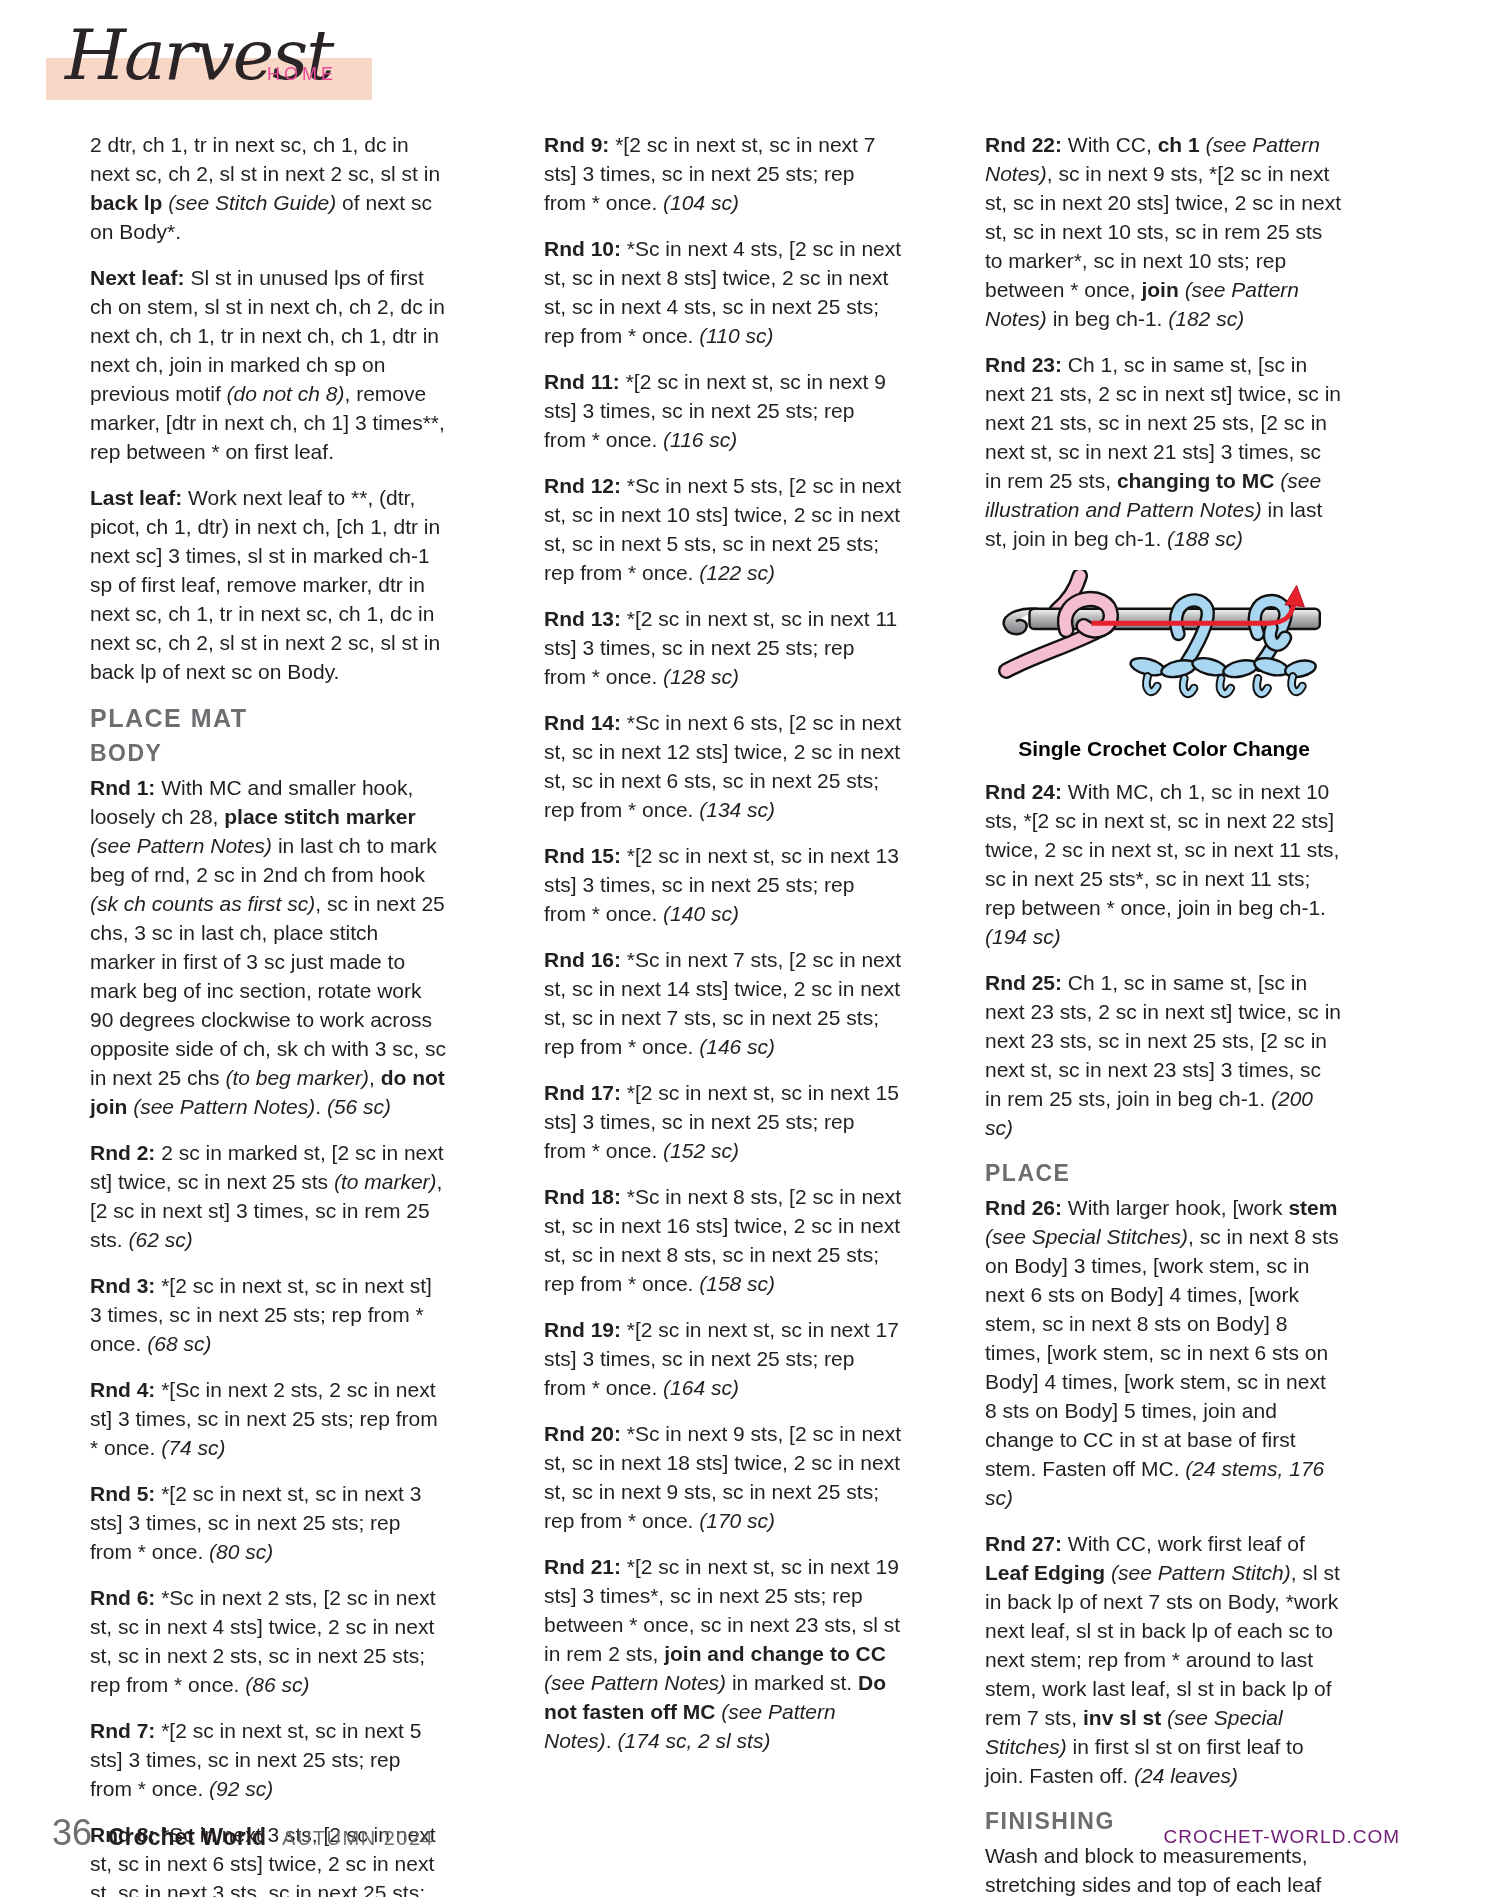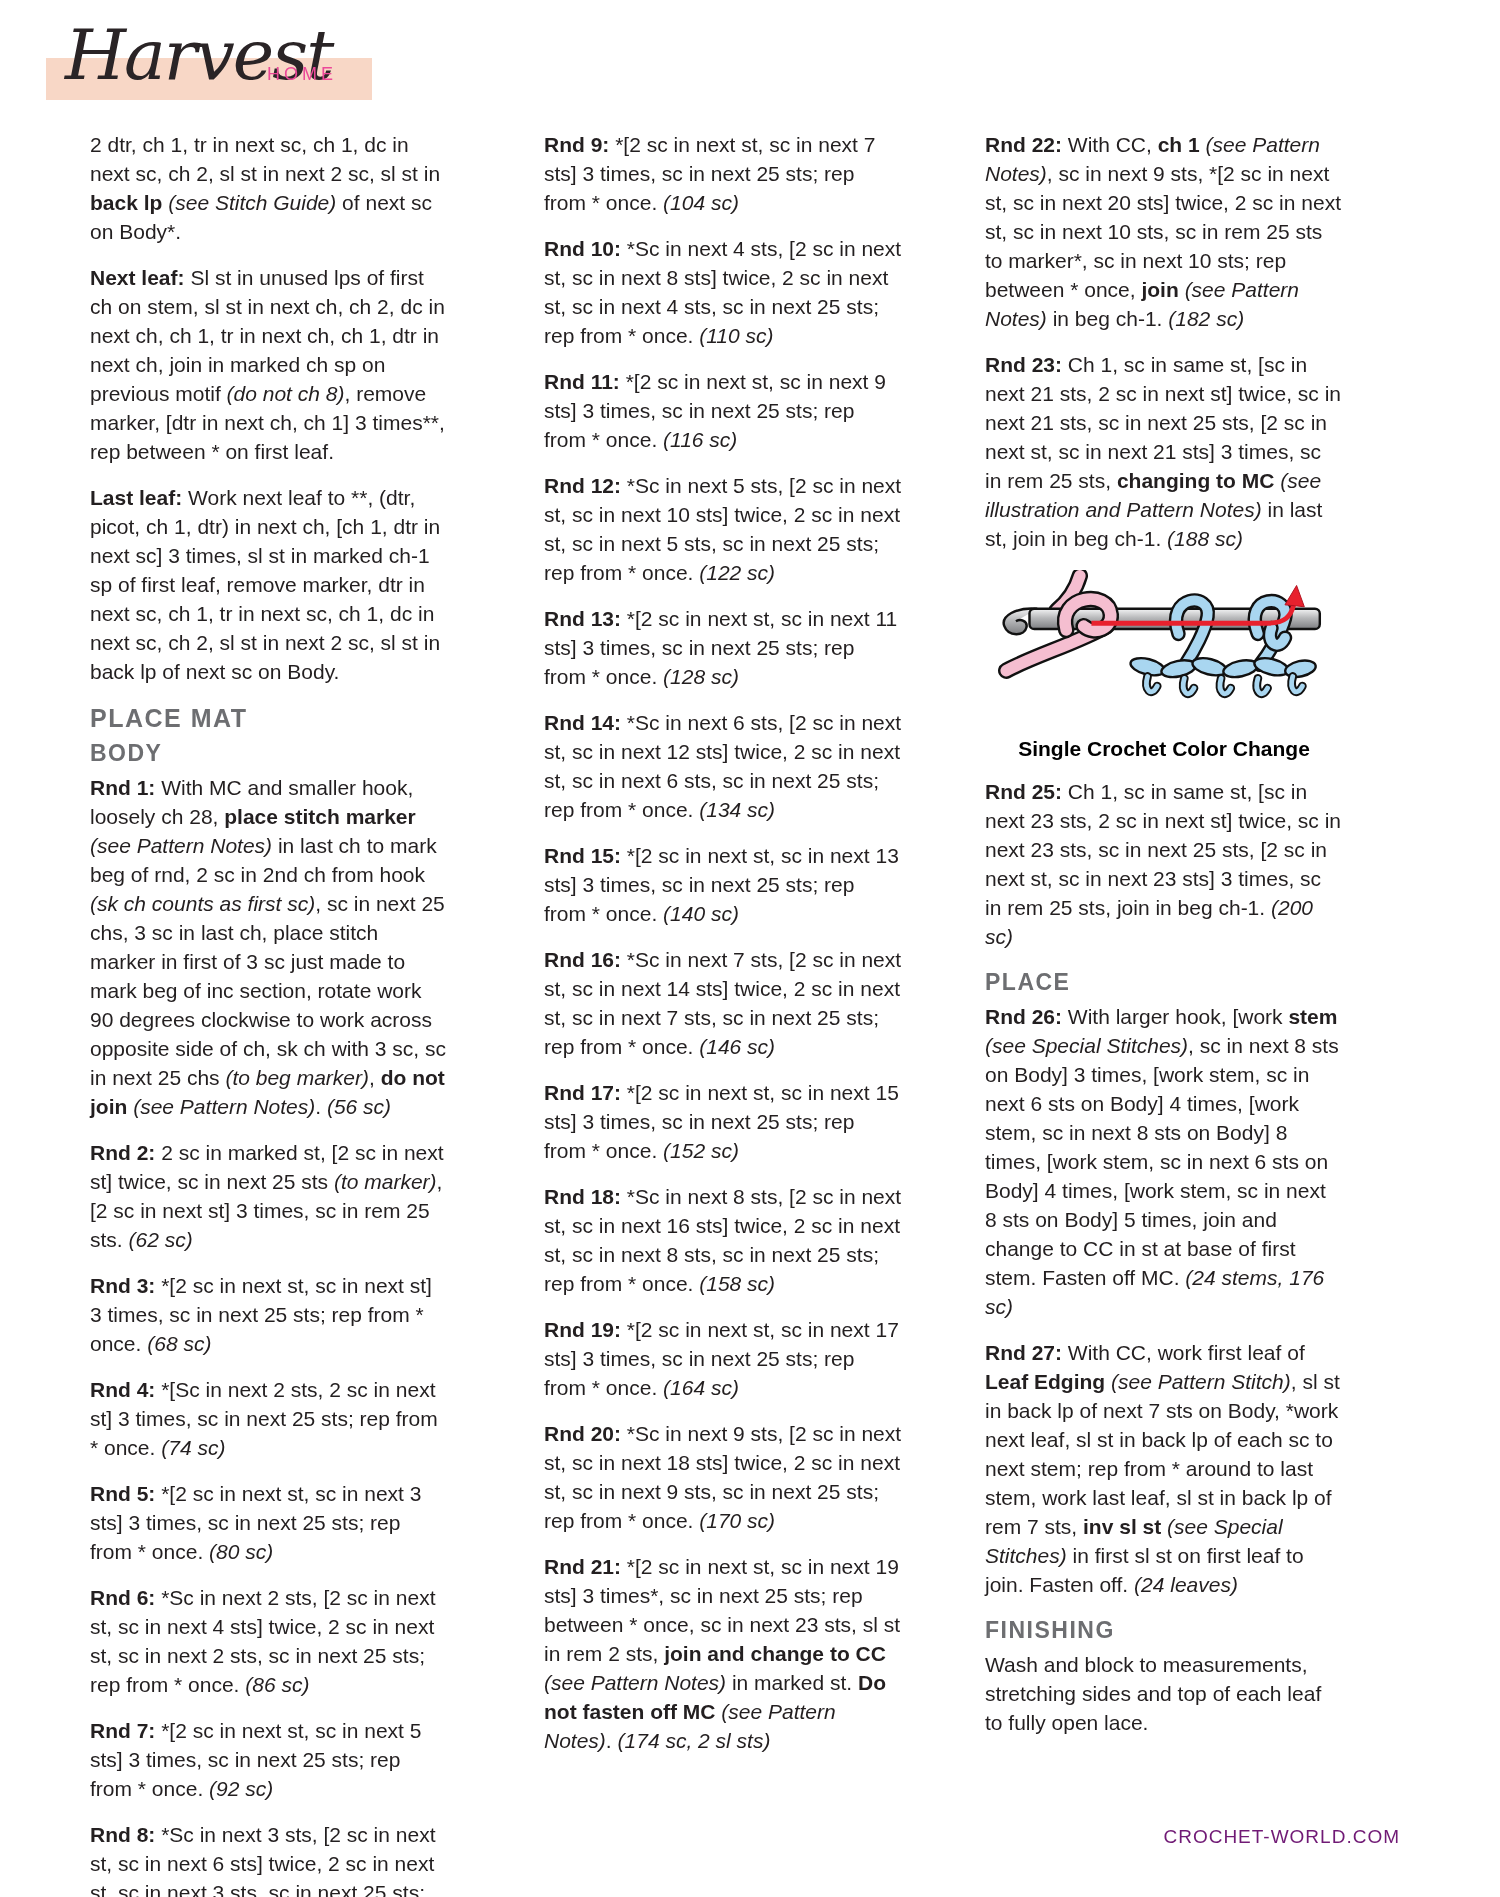--- a/index.html
+++ b/index.html
@@ -146,23 +146,29 @@
         <path d="M308 110 C304 124 312 132 318 120" fill="none" stroke="#a9d6f0" stroke-width="5" stroke-linecap="round"></path>
       </g>
 
       <g>
         <path d="M100 55 L282 55 C300 55 306 48 309 36" fill="none" stroke="#e8212e" stroke-width="5"></path>
         <polygon points="300 36 320 38 312 16" fill="#e8212e" stroke="#b0121e" stroke-width="1"></polygon>
       </g>
     </svg>
     <figcaption>Single Crochet Color Change</figcaption>
   </figure>
+    <p><span class="b">Rnd 24: </span><span>With MC, ch 1, sc in next 10 sts, *[2 sc in next st, sc in next 22 sts] twice, 2 sc in next st, sc in next 11 sts, sc in next 25 sts*, sc in next 11 sts; rep between * once, join in beg ch-1. </span><span class="i">(194 sc)</span></p>
     <p><span class="b">Rnd 25: </span><span>Ch 1, sc in same st, [sc in next 23 sts, 2 sc in next st] twice, sc in next 23 sts, sc in next 25 sts, [2 sc in next st, sc in next 23 sts] 3 times, sc in rem 25 sts, join in beg ch-1. </span><span class="i">(200 sc)</span></p>
     <div class="h2">PLACE</div>
     <p><span class="b">Rnd 26: </span><span>With larger hook, [work </span><span class="b">stem </span><span class="i">(see Special Stitches)</span><span>, sc in next 8 sts on Body] 3 times, [work stem, sc in next 6 sts on Body] 4 times, [work stem, sc in next 8 sts on Body] 8 times, [work stem, sc in next 6 sts on Body] 4 times, [work stem, sc in next 8 sts on Body] 5 times, join and change to CC in st at base of first stem. Fasten off MC. </span><span class="i">(24 stems, 176 sc)</span></p>
     <p><span class="b">Rnd 27: </span><span>With CC, work first leaf of </span><span class="b">Leaf Edging </span><span class="i">(see Pattern Stitch)</span><span>, sl st in back lp of next 7 sts on Body, *work next leaf, sl st in back lp of each sc to next stem; rep from * around to last stem, work last leaf, sl st in back lp of rem 7 sts, </span><span class="b">inv sl st </span><span class="i">(see Special Stitches)</span><span> in first sl st on first leaf to join. Fasten off. </span><span class="i">(24 leaves)</span></p>
     <div class="h2">FINISHING</div>
     <p><span>Wash and block to measurements, stretching sides and top of each leaf to fully open lace. </span></p>
   </div>
 
 <div class="footer">
+  <div class="footer-left">
+    <span class="pagenum">36</span>
+    <span class="mag">Crochet World</span>
+    <span class="issue">AUTUMN 2024</span>
+  </div>
   <span class="site">CROCHET-WORLD.COM</span>
 </div>
 
 </body></html>

